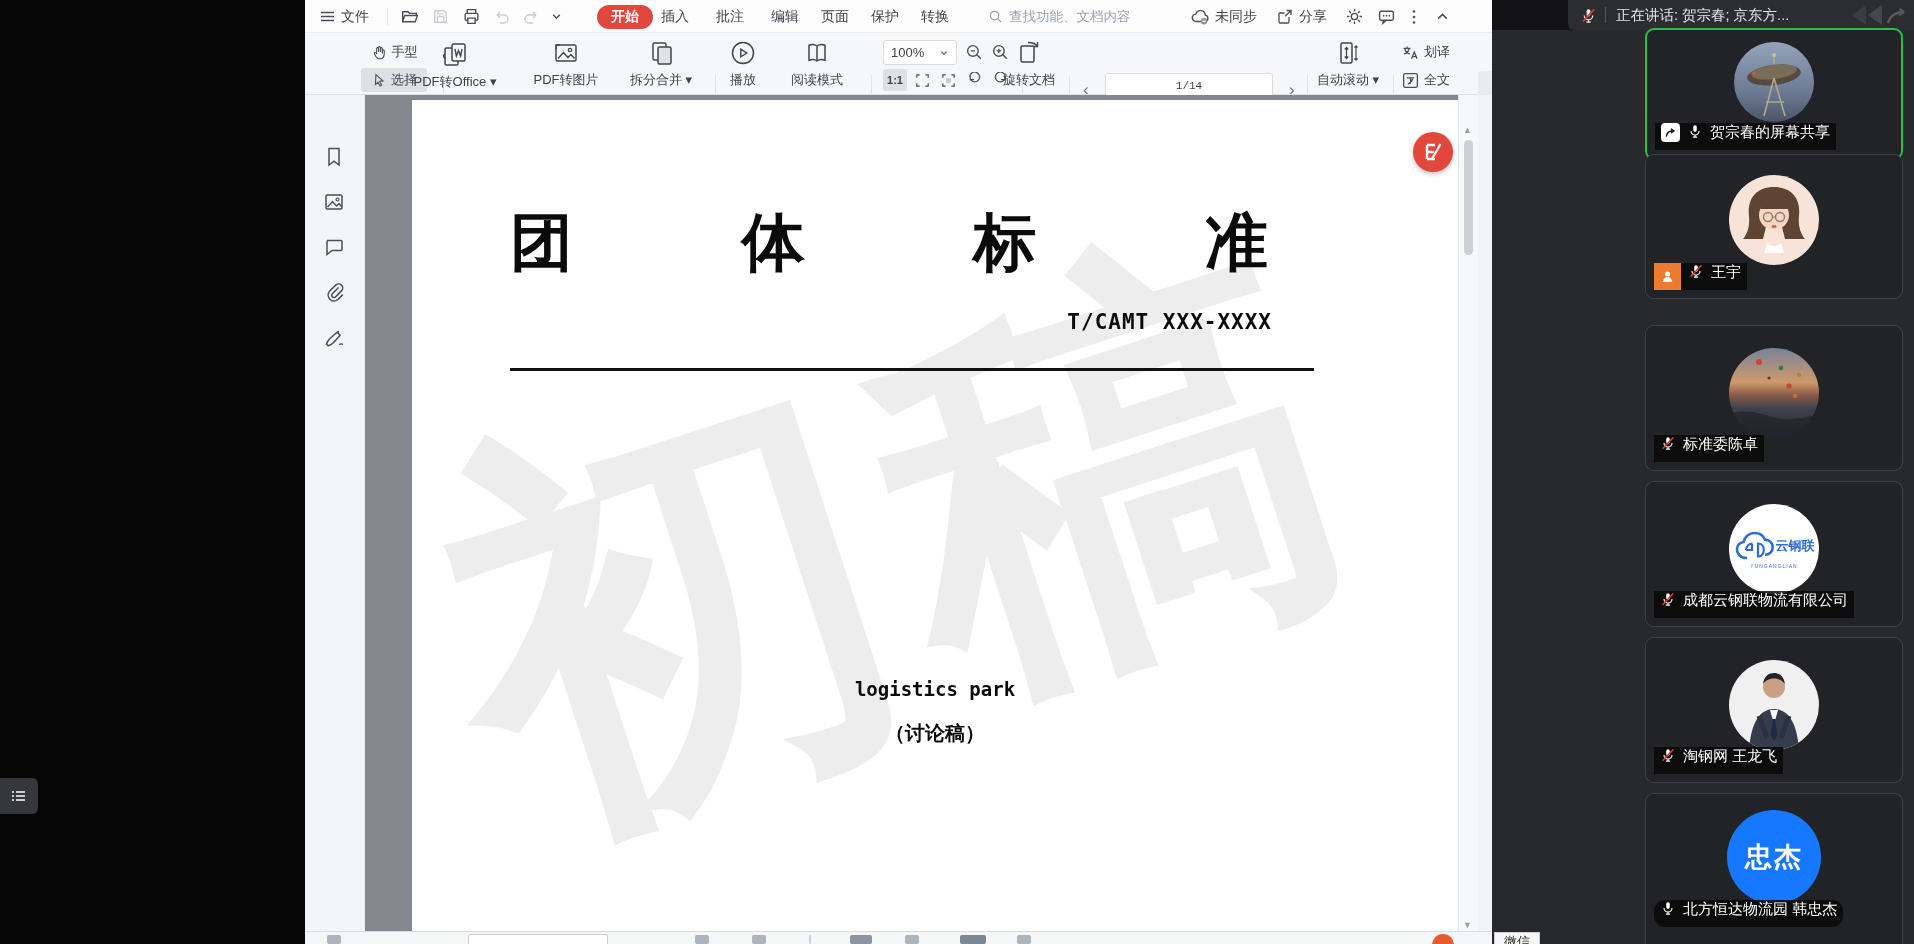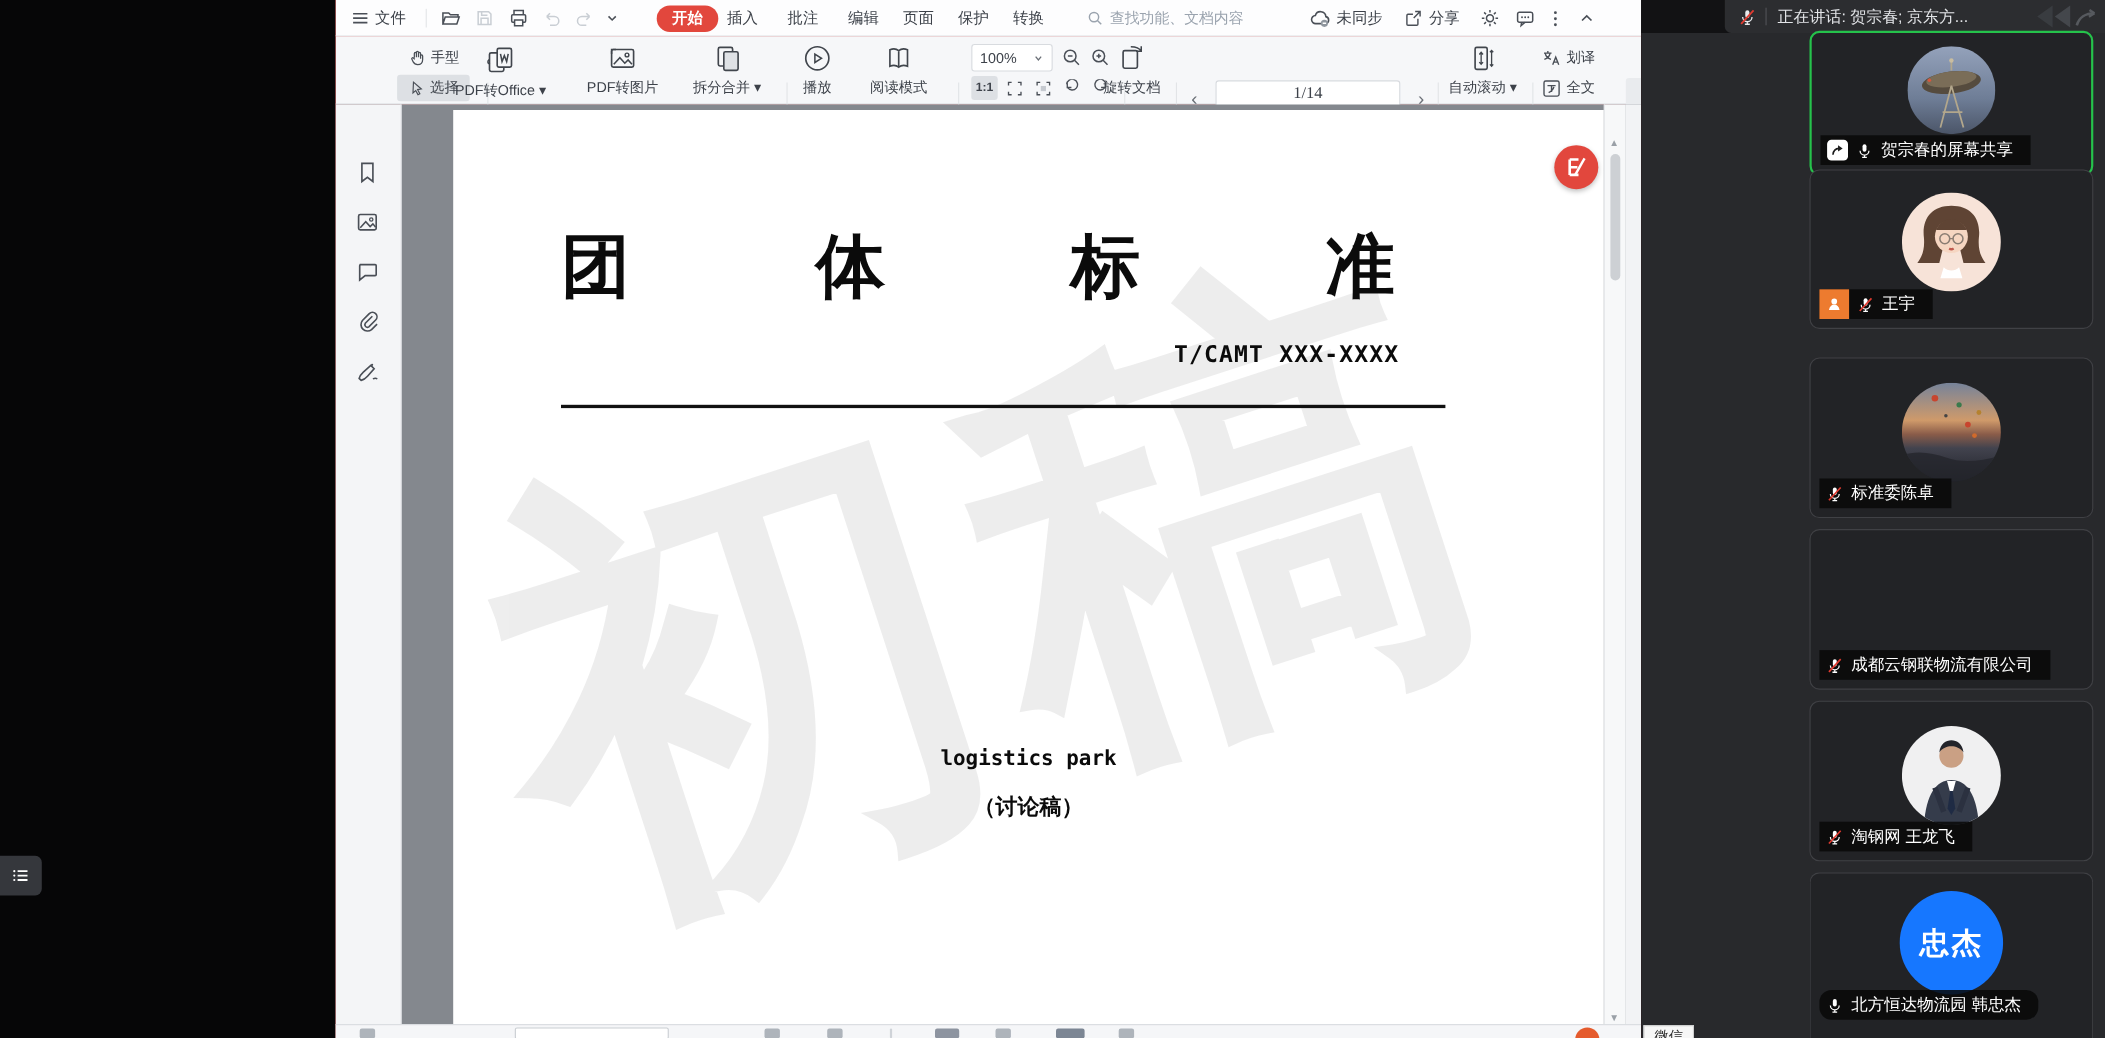--- a/index.html
+++ b/index.html
@@ -33,22 +33,22 @@
   .rb { position:absolute; display:flex; align-items:center; justify-content:center; gap:4px; font-size:13px; cursor:pointer;
         color:#3d424a; border-radius:3px; }
   .rb .cap { white-space:nowrap; }
   .rb.sel { background:#dde0e4; }
   .stack { position:absolute; display:flex; flex-direction:column; align-items:center; cursor:pointer; font-size:13px; color:#3d424a; }
   .stack .cap { margin-top:3px; white-space:nowrap; }
   .vdiv { position:absolute; top:42px; height:42px; width:1px; background:#e2e4e7; }
   .combo { position:absolute; background:#fff; border:1px solid #d8dbdf; border-radius:3px; display:flex; align-items:center;
            justify-content:space-between; padding:0 7px; font-size:13px; color:#3d424a; cursor:pointer; }
   .pagebox { position:absolute; background:#fff; border:1px solid #d8dbdf; border-radius:3px; }
-  .pagebox input { width:100%; height:100%; border:none; outline:none; text-align:center; font-size:15px; color:#3d424a;
-                   background:transparent; font-family:Liberation Serif, serif; }
+  .pagebox input { width:100%; height:100%; border:none; outline:none; text-align:center; font-size:11px; color:#3d424a;
+                   background:transparent; font-family:Liberation Mono, monospace; }
   .navarr { position:absolute; top:47px; font-size:17px; color:#6b7077; cursor:pointer; }
   .expander { position:absolute; right:0; top:38px; width:14px; height:56px; background:#e9ebee; display:flex; align-items:center;
               justify-content:center; color:#7a8088; font-size:12px; cursor:pointer; border-radius:3px 0 0 3px; }
 
   .workspace { left:0; top:95px; width:100%; height:849px; background:#84888e; }
   .tool-sidebar { left:0; top:0; width:60px; height:100%; background:#f4f5f7; border-right:1px solid #e6e8eb; }
   .ts-ic { position:absolute; left:17px; width:26px; height:26px; color:#4a4f57; cursor:pointer; }
 
   .page { left:107px; top:5px; width:1046px; height:844px; background:#fff; overflow:hidden; }
   .watermark { position:absolute; left:30px; top:150px; font-size:430px; font-weight:700; color:#8a8a8a; opacity:.15;
@@ -78,22 +78,22 @@
   
   .conference { left:1492px; top:0; width:422px; height:944px; background:#28292c; }
   .conf-header { left:0; top:0; width:100%; height:30px; background:#121214; }
   .speak-bar { left:76px; top:0; width:346px; height:30px; background:#2c2d30; border-radius:0 0 0 6px; display:flex;
                align-items:center; color:#e3e5e8; font-size:14.5px; }
   .speak-div { width:1px; height:16px; background:#515357; margin:0 10px 0 8px; }
   .tiles { left:153px; top:0; width:258px; height:944px; }
   .tile { position:absolute; left:0; width:258px; background:#222326; border:1px solid #404145; border-radius:9px; cursor:pointer; }
   .tile.speaking { border:2px solid #25c24b; }
   .avatar { position:absolute; left:50%; transform:translateX(-50%); border-radius:50%; overflow:hidden; }
-  .tile-label { position:absolute; left:8px; bottom:8px; height:27px; background:rgba(8,8,8,.85); display:flex; align-items:center;
-                color:#fff; font-size:15px; padding-right:16px; white-space:nowrap; }
+  .tile-label { position:absolute; left:8px; bottom:8px; height:27px; background:rgba(8,8,8,.85); display:flex; align-items:flex-start;
+                color:#fff; font-size:15px; padding-right:6px; white-space:nowrap; }
   .tile-label .nm { margin-left:7px; }
   .share-badge { width:19px; height:19px; background:#fff; border-radius:4px; margin-left:6px; display:flex; align-items:center;
                  justify-content:center; }
   .person-badge { width:27px; height:27px; background:#ed7b2f; display:flex; align-items:center; justify-content:center; }
   .micwrap { margin-left:7px; display:flex; }
   .initials-txt { width:100%; height:100%; display:flex; align-items:center; justify-content:center; color:#fff; font-size:27px;
                   font-weight:600; letter-spacing:2px; }
   .logo-av { background:#fff; display:flex; flex-direction:column; align-items:center; justify-content:center; }
   .wechat-tip { left:2px; top:932px; width:46px; height:22px; background:#f7f7f7; border:1px solid #cfcfcf; color:#2b2b2b;
                 font-size:13px; display:flex; align-items:flex-start; justify-content:center; }
@@ -632,20 +632,31 @@
               <rect x="7" y="2.5" width="4" height="7.5" rx="2" fill="#fff"></rect>
               <path d="M4.5 9a4.5 4.5 0 009 0M9 13.5v2.2M6.6 15.9h4.8" stroke="#fff" stroke-width="1.3" fill="none"></path>
               <path d="M3 15.5L15 2.5" stroke="#e23b30" stroke-width="1.7"></path>
             </svg>
         </span>
         <span class="nm">标准委陈卓</span>
       </div>
     </div>
 
     <div class="tile" style="top:481px;height:146px;">
+      <div class="avatar logo-av" style="top:22px;width:90px;height:90px;">
+        <div style="display:flex;align-items:center;gap:2px;">
+          <svg width="40" height="32" viewBox="0 0 40 32">
+            <path d="M13 28C6.5 28 3 24 3 19.5 3 15.5 5.7 12.6 9.6 12 10.7 6.5 15.2 3 20.5 3c4.8 0 8.8 2.6 10.4 6.6 4.7.3 7.8 3.4 7.8 7.6 0 4.4-3.3 7.6-7.6 7.6" stroke="#2f6bd8" fill="none" stroke-width="2.6"></path>
+            <path d="M12 20c0-3.6 2.8-6.3 6.3-6.3M18 13.7V20h-6" stroke="#2f6bd8" fill="none" stroke-width="2.2"></path>
+            <path d="M24 13.5c3.4 0 5.8 2.7 5.8 6.5S27.4 26.5 24 26.5V13.5z" stroke="#2f6bd8" fill="none" stroke-width="2.2"></path>
+          </svg>
+          <span style="color:#2f6bd8;font-size:13px;font-weight:700;">云钢联</span>
+        </div>
+        <span style="color:#2f6bd8;font-size:5px;letter-spacing:1px;margin-top:1px;">YUNGANGLIAN</span>
+      </div>
       <div class="tile-label">
         <span class="micwrap" style="margin-left:6px;">
           <svg width="16" height="16" viewBox="0 0 18 18">
               <rect x="7" y="2.5" width="4" height="7.5" rx="2" fill="#fff"></rect>
               <path d="M4.5 9a4.5 4.5 0 009 0M9 13.5v2.2M6.6 15.9h4.8" stroke="#fff" stroke-width="1.3" fill="none"></path>
               <path d="M3 15.5L15 2.5" stroke="#e23b30" stroke-width="1.7"></path>
             </svg>
         </span>
         <span class="nm">成都云钢联物流有限公司</span>
       </div>

